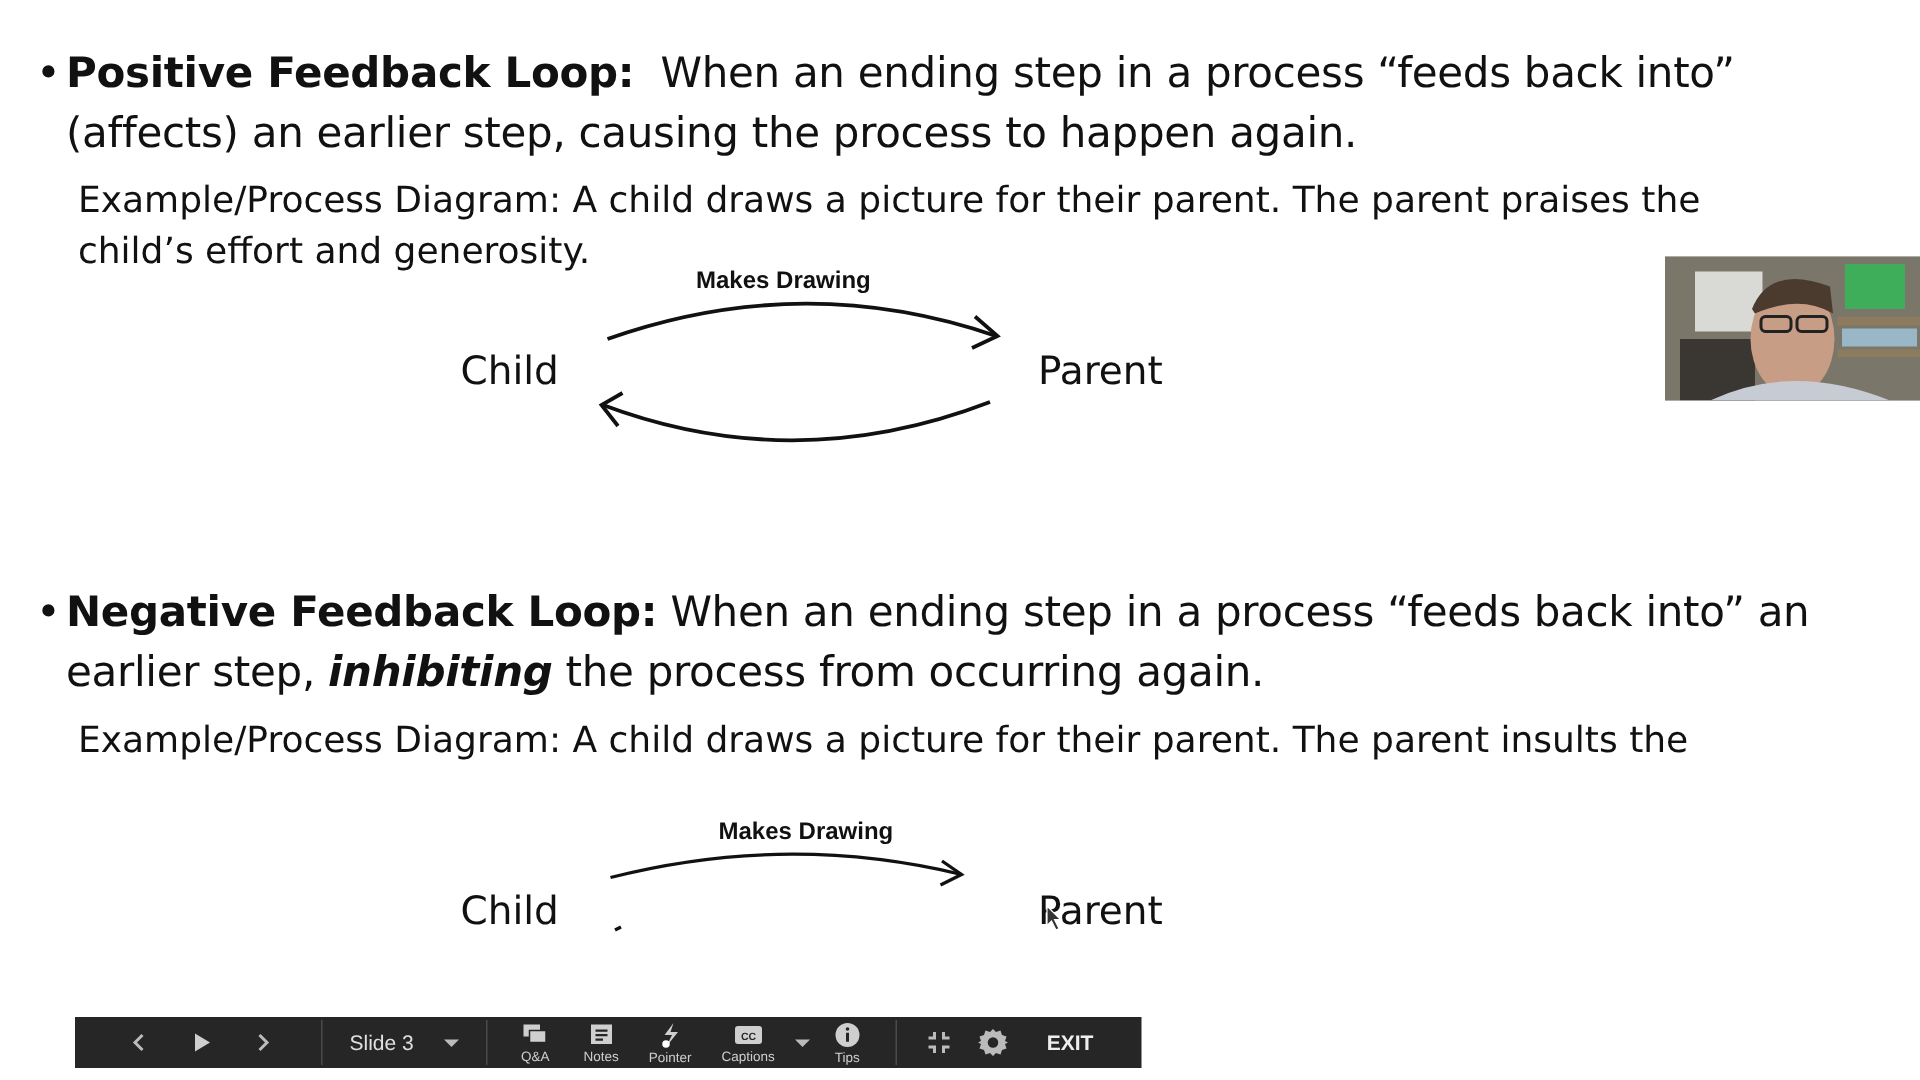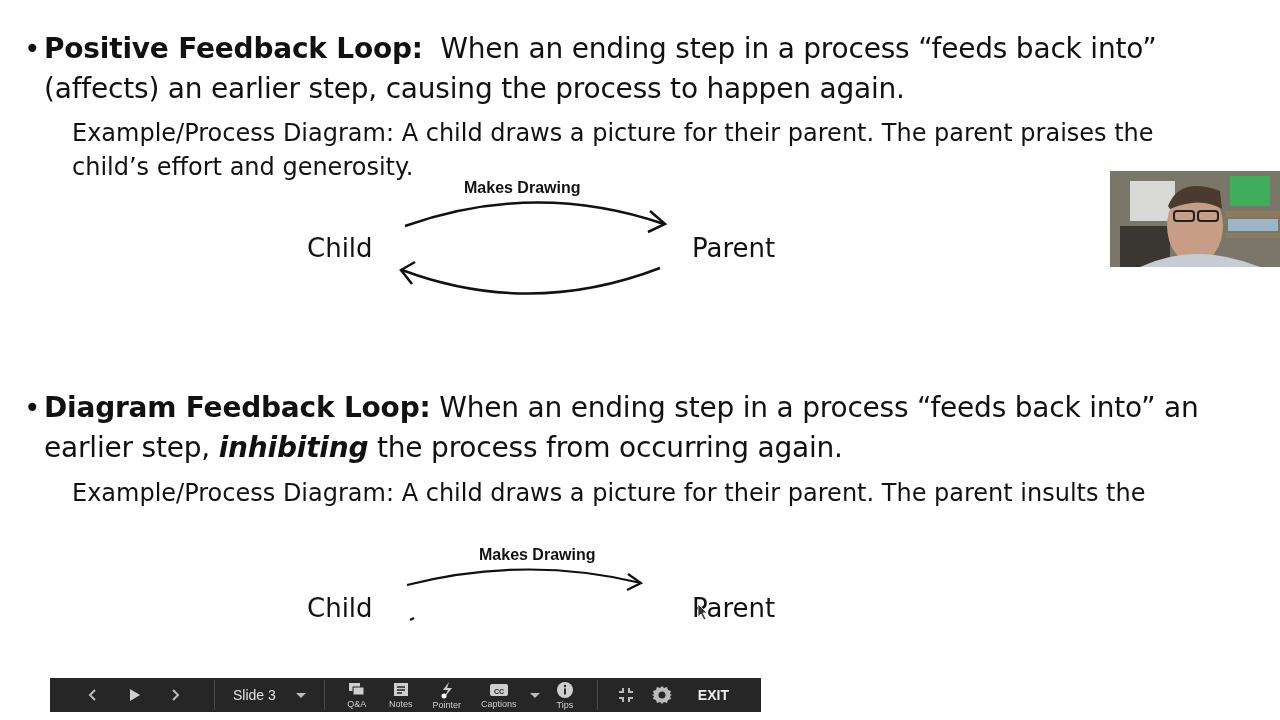--- a/index.html
+++ b/index.html
@@ -3,21 +3,21 @@
 <meta charset="utf-8">
 <style>
   html, body { margin:0; padding:0; }
   body { width:1280px; height:720px; position:relative; overflow:hidden; background:#ffffff; font-family:"DejaVu Sans", sans-serif; color:#111; }
   .slide { position:absolute; left:0; top:0; width:1280px; height:720px; background:#fff; }
   .bullet { position:absolute; left:24px; font-size:28px; line-height:40px; color:#111; letter-spacing:-0.2px; }
   .bullet .dot { position:absolute; left:0; top:0; }
   .bullet .txt { display:block; padding-left:20px; }
   .bullet b { font-weight:bold; }
   .bullet i { font-style:italic; font-weight:bold; }
-  .example { position:absolute; left:72px; font-size:24px; line-height:34px; color:#111; width:1180px; }
+  .example { position:absolute; left:52px; font-size:24px; line-height:34px; color:#111; width:1180px; }
   .node { position:absolute; font-size:26px; color:#111; }
   .arrow-label { position:absolute; font-size:16px; font-weight:bold; color:#111; font-family:"Liberation Sans", sans-serif; }
   .note { position:absolute; left:422px; top:303px; font-size:16.5px; line-height:26px; font-weight:bold; font-family:"Liberation Sans", sans-serif; color:#111; }
   svg.arrows { position:absolute; left:0; top:0; }
   .webcam { position:absolute; left:1110px; top:171px; width:170px; height:96px; overflow:hidden; background:#6d6a5f; }
   .toolbar { position:absolute; left:50px; top:678px; width:711px; height:34px; background:#262626; display:flex; align-items:center; color:#ddd; font-family:"Liberation Sans", sans-serif; }
   .tb-btn { display:flex; flex-direction:column; align-items:center; justify-content:center; color:#cfcfcf; cursor:pointer; }
   .tb-sep { width:1px; height:30px; background:#4a4a4a; margin:0 10px; }
   .tb-small { font-size:9px; margin-top:1px; color:#cfcfcf; }
   .slide-sel { font-size:14px; color:#e0e0e0; display:flex; align-items:center; gap:20px; padding:0 8px; }
@@ -54,21 +54,21 @@
 
     <path d="M407,585 Q525,555 641,583" stroke="#111" stroke-width="2.2" fill="none"></path>
     <path d="M628,574 L641,583 L627,590" stroke="#111" stroke-width="2.2" fill="none"></path>
 
     <path d="M410,620 L414,618" stroke="#111" stroke-width="2.2" fill="none"></path>
   </svg>
 
 
   <div class="bullet" style="top:388px;">
     <span class="dot">•</span>
-    <span class="txt"><b>Diagram Feedback Loop:</b> <span>When an ending step in a process “feeds back into” an</span></span>
+    <span class="txt"><b>Negative Feedback Loop:</b> <span>When an ending step in a process “feeds back into” an</span></span>
     <span class="txt"><span>earlier step, </span><i>inhibiting</i><span> the process from occurring again.</span></span>
   </div>
 
   <div class="example" style="top:476px;">
     <div>Example/Process Diagram: A child draws a picture for their parent. The parent insults the</div>
   </div>
 
   <div class="arrow-label" style="left:479px; top:546px;">Makes Drawing</div>
   <div class="node" style="left:307px; top:593px;">Child</div>
   <div class="node" style="left:692px; top:593px;">Parent</div>

